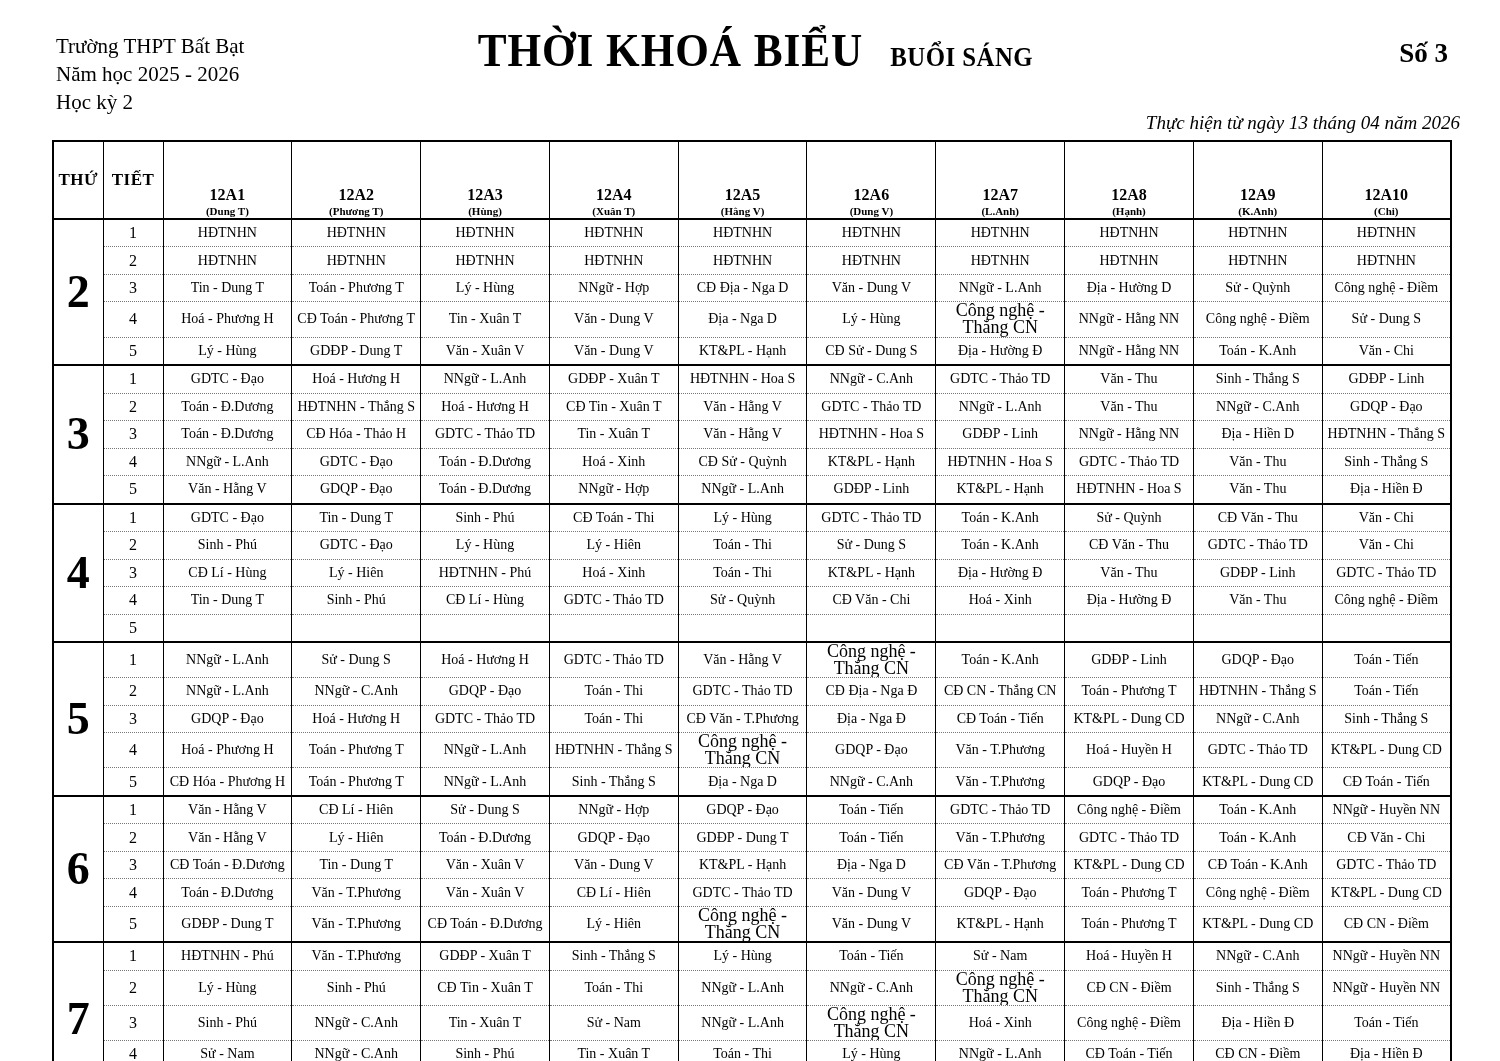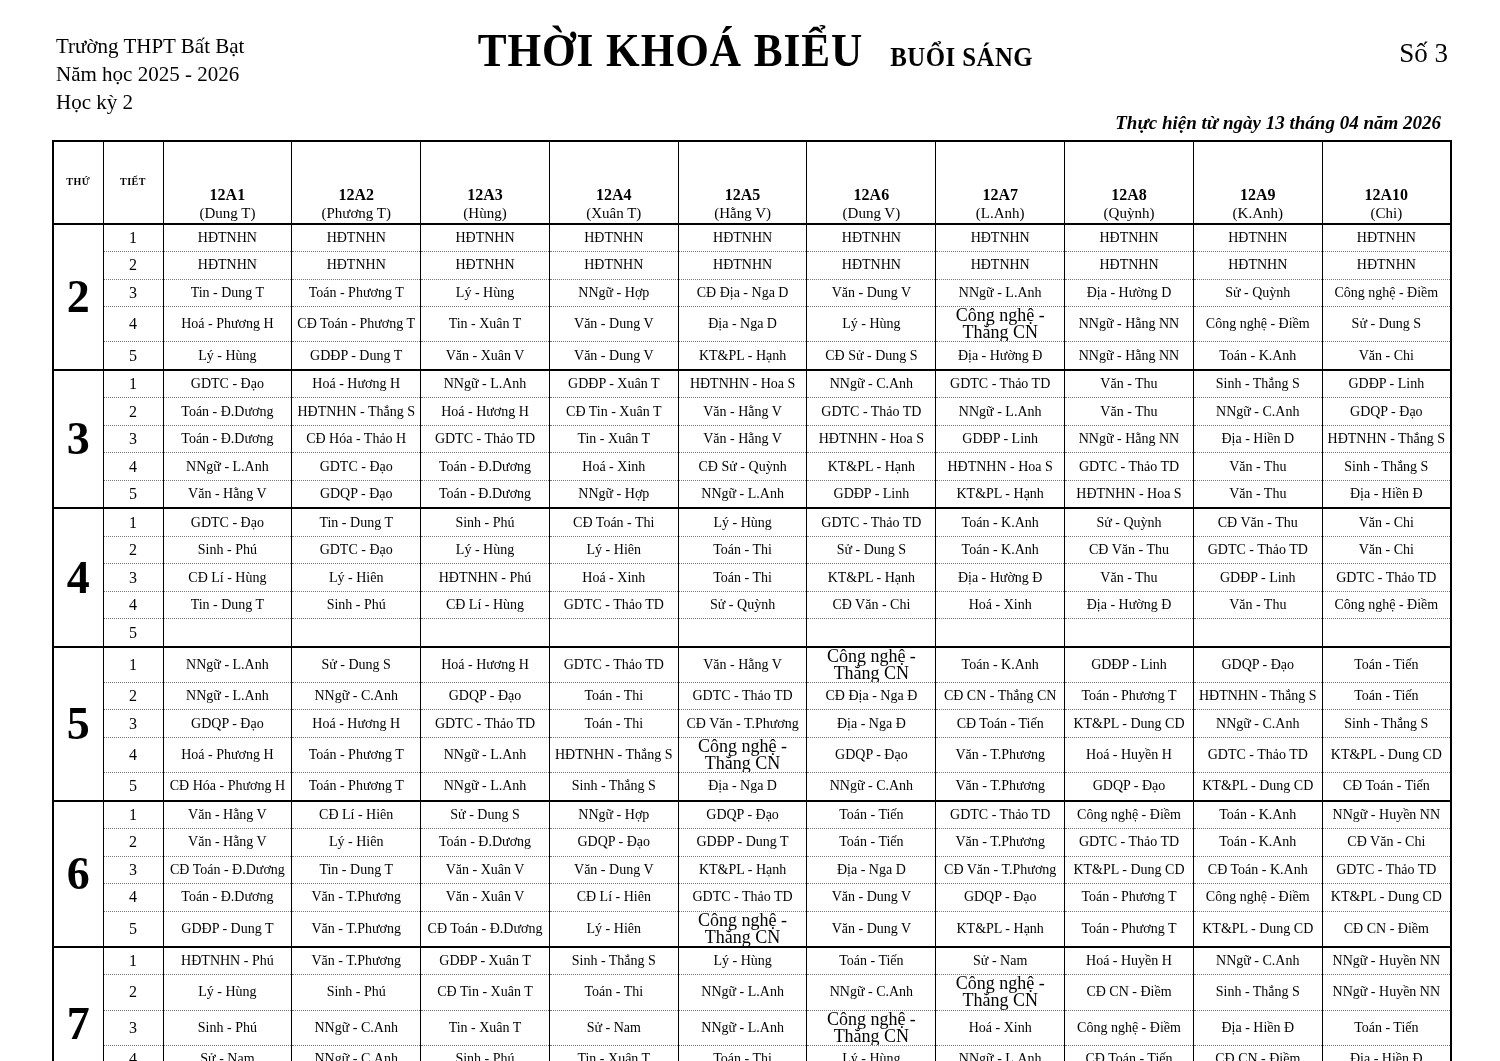--- a/index.html
+++ b/index.html
@@ -63,30 +63,30 @@
     letter-spacing: 0.5px;
     transform: scaleX(0.92);
     display: inline-block;
   }
 
   .sheet-no {
     position: absolute;
     right: 52px;
     top: 38px;
     font-size: 27px;
-    font-weight: normal;
+    font-weight: bold;
     white-space: nowrap;
   }
   .effective {
     position: absolute;
-    right: 59px;
+    right: 40px;
     top: 112px;
     font-size: 19px;
     font-style: italic;
-    font-weight: bold;
+    font-weight: normal;
     white-space: nowrap;
   }
 
   
   .tt-wrap {
     position: absolute;
     left: 52px;
     top: 140px;
     width: 1398px;
   }
@@ -109,25 +109,25 @@
   col.c-class { width: 128.8px; }
 
   thead th {
     height: 46px;
     font-size: 15px;
     font-weight: bold;
     line-height: 1.18;
     border-bottom: 2px solid #000 !important;
   }
   thead th.hdr-small {
-    font-size: 10px;
+    font-size: 17px;
     letter-spacing: 0.5px;
   }
   .cls-name { font-size: 16px; font-weight: bold; display: block; margin-top: 44px; }
-  .cls-teacher { font-size: 15px; font-weight: normal; display: block; }
+  .cls-teacher { font-size: 11px; font-weight: bold; display: block; }
 
   tbody td {
     height: 26.5px;
     font-size: 14px;
     line-height: 1.0;
     font-weight: 400;
   }
 
   td.day-cell {
     font-size: 46px;
@@ -226,21 +226,21 @@
             <th>
               <span class="cls-name">12A6</span>
               <span class="cls-teacher">(Dung V)</span>
             </th>
             <th>
               <span class="cls-name">12A7</span>
               <span class="cls-teacher">(L.Anh)</span>
             </th>
             <th>
               <span class="cls-name">12A8</span>
-              <span class="cls-teacher">(Quỳnh)</span>
+              <span class="cls-teacher">(Hạnh)</span>
             </th>
             <th>
               <span class="cls-name">12A9</span>
               <span class="cls-teacher">(K.Anh)</span>
             </th>
             <th>
               <span class="cls-name">12A10</span>
               <span class="cls-teacher">(Chi)</span>
             </th>
           </tr>

